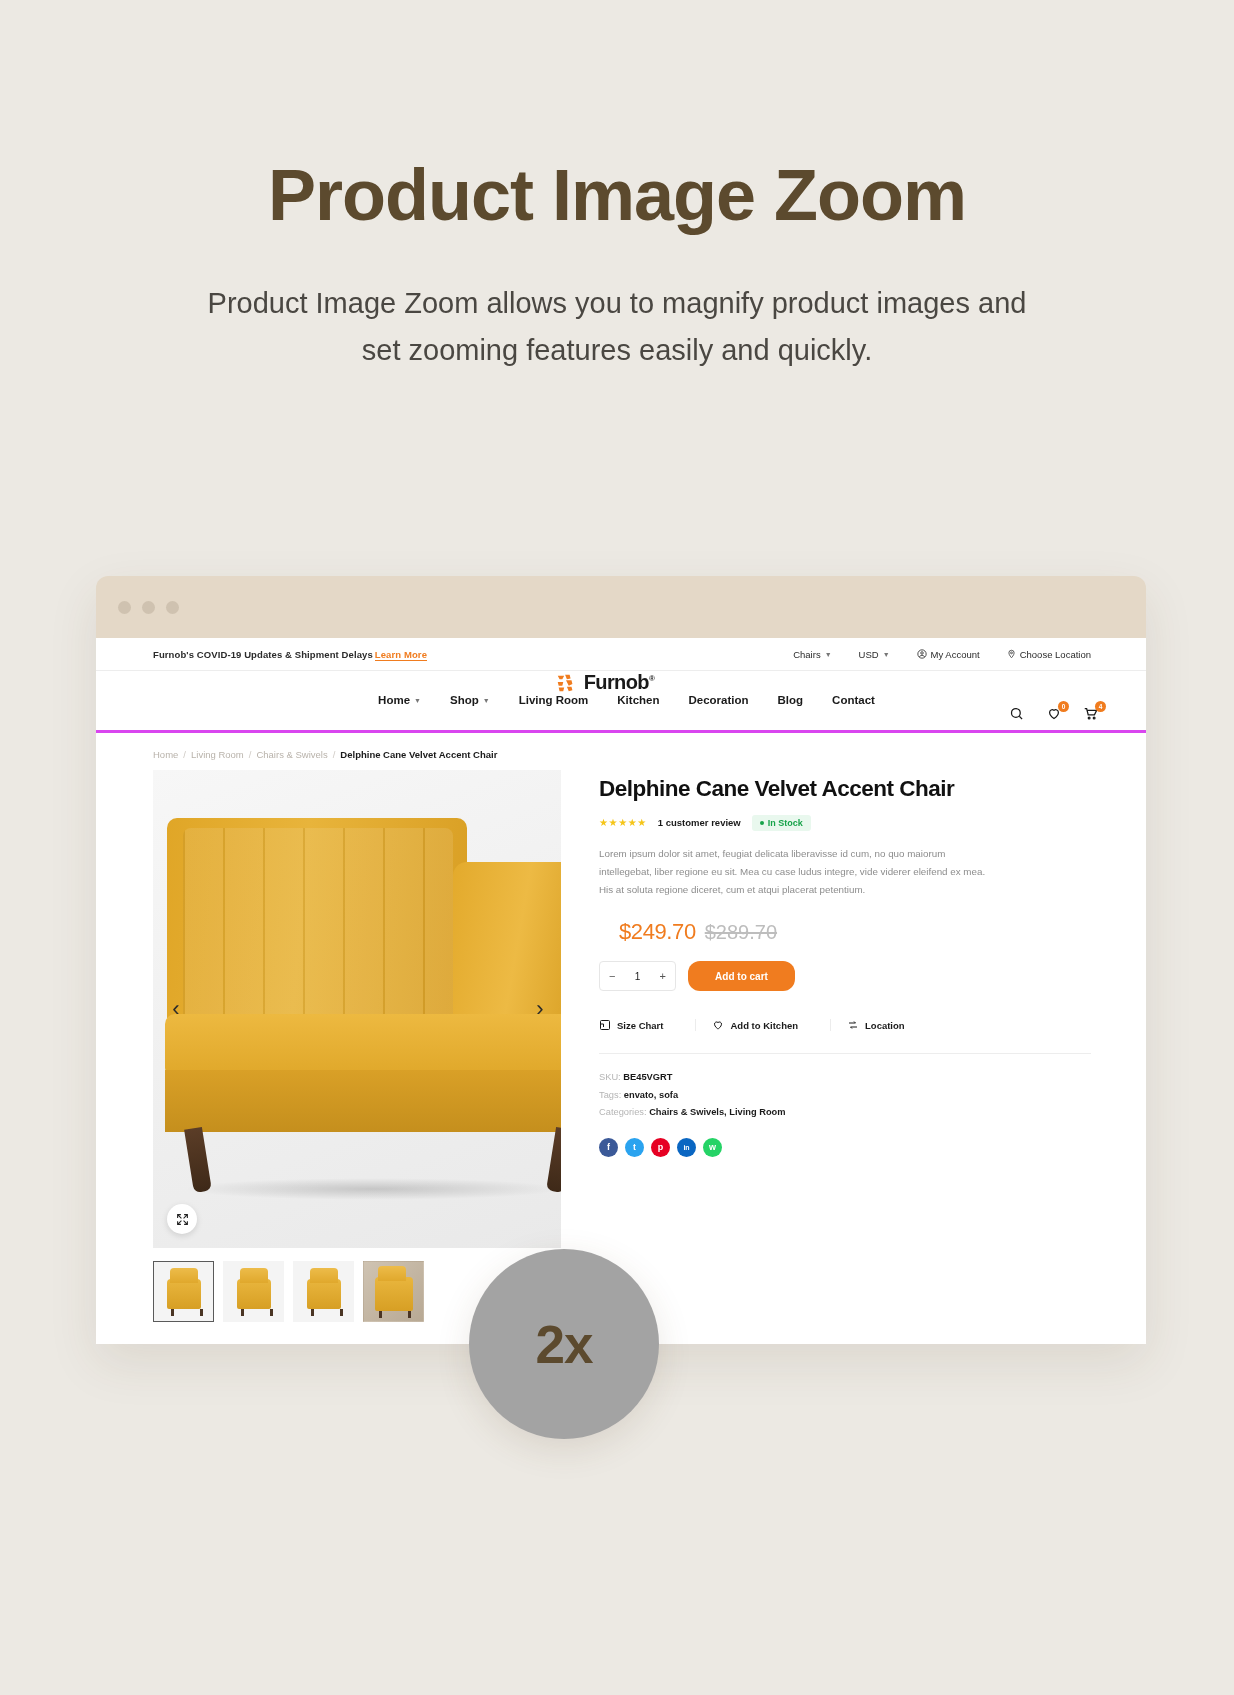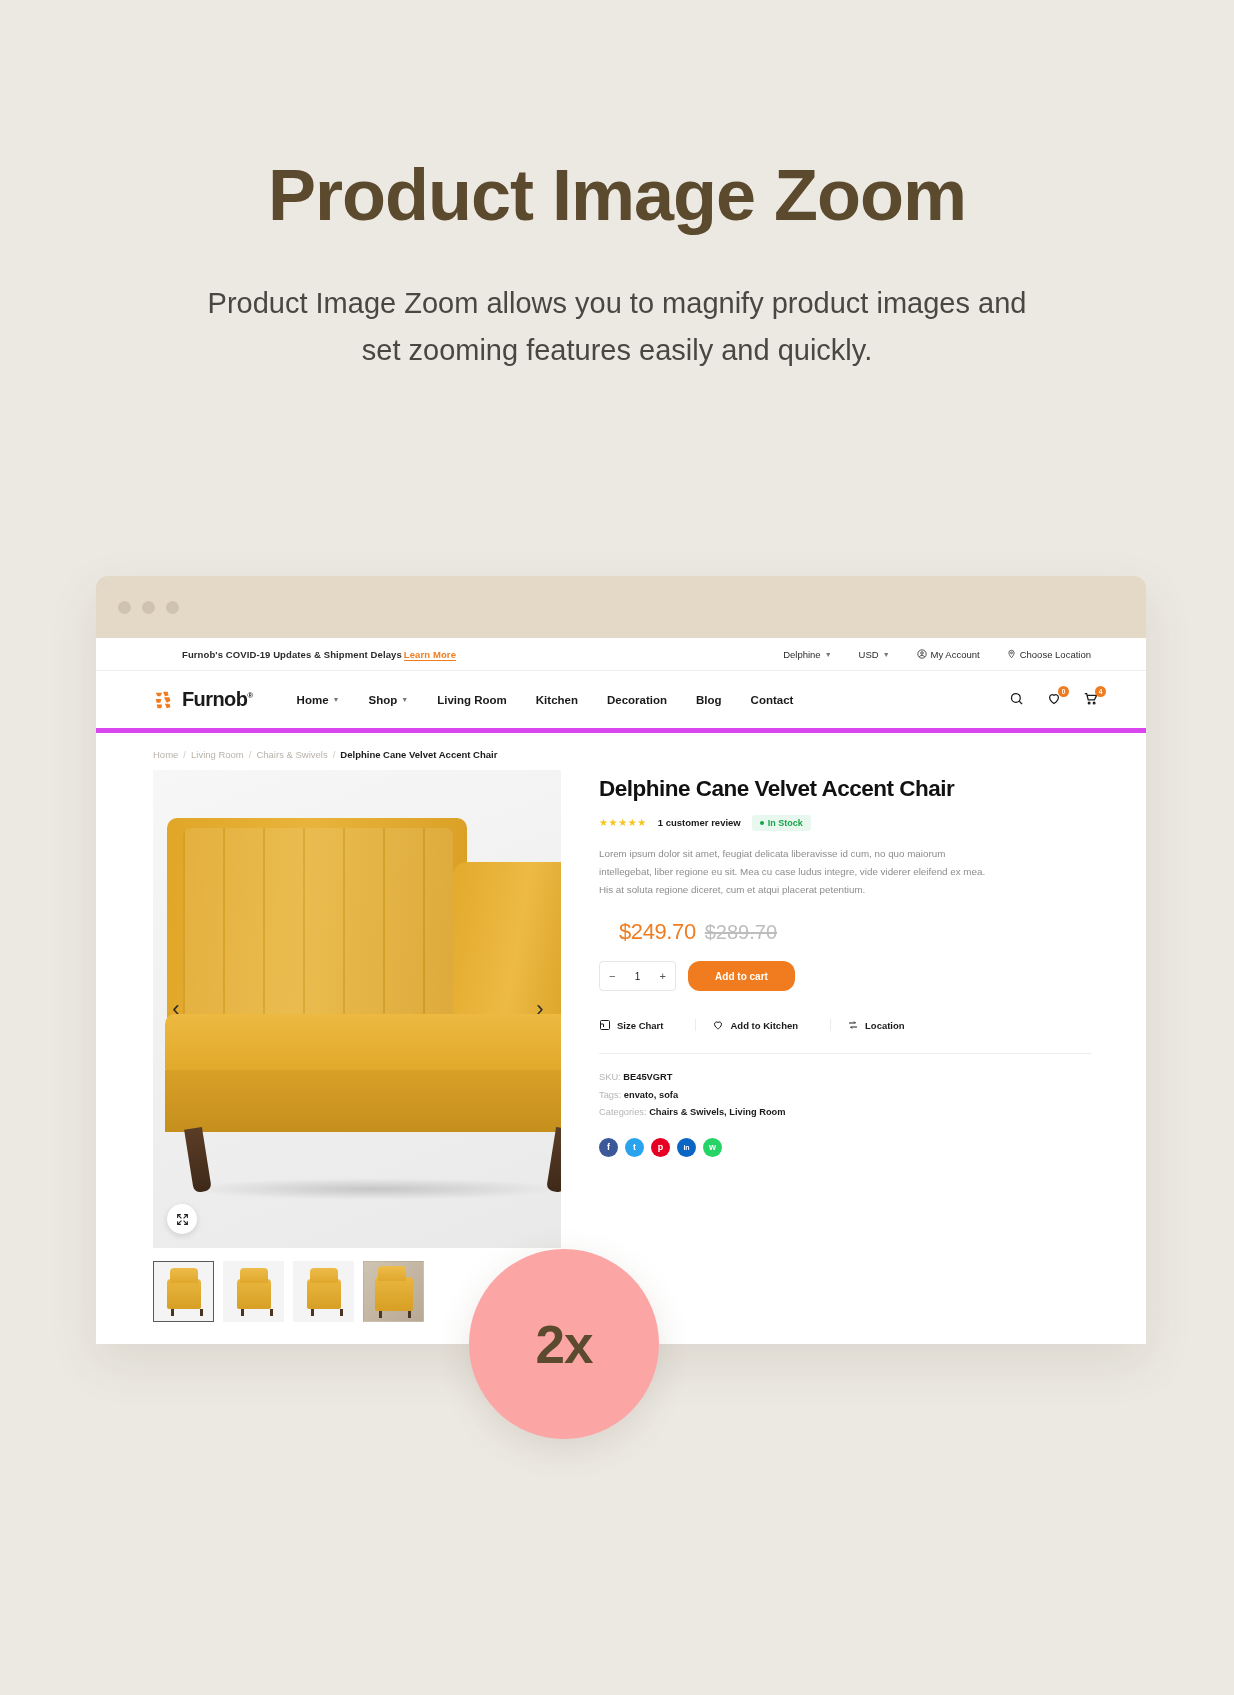--- a/index.html
+++ b/index.html
@@ -51,21 +51,21 @@
   .dot { width:13px; height:13px; border-radius:50%; background:#cfc2b0; }
 
   .site { background:#fff; height:706px; position:relative; }
 
   
   .topbar {
     height:33px;
     display:flex;
     align-items:center;
     justify-content:space-between;
-    padding:0 55px 0 86px;
+    padding:0 55px 0 57px;
     border-bottom:1px solid #ededed;
     font-size:9.5px;
     color:#2b2b2b;
   }
   .topbar .left { font-weight:bold; letter-spacing:.1px; }
   .topbar .learn {
     color:#f07c1f;
     font-weight:bold;
     border-bottom:1px solid #f07c1f;
     margin-left:2px;
@@ -73,21 +73,22 @@
   .topbar .right { display:flex; align-items:center; gap:27px; }
   .tb-item { display:flex; align-items:center; gap:4px; white-space:nowrap; }
   .caret { font-size:7px; color:#777; }
 
   
   .nav {
     height:62px;
     display:flex;
     align-items:center;
     padding:0 46px 0 57px;
-    border-bottom:5px solid #d946ef;
+    border-bottom:3px solid #d946ef;
+    flex-direction:column;
   }
   .logo { display:flex; align-items:center; gap:7px; margin-right:44px; }
   .logo-mark { width:22px; height:22px; position:relative; }
   .logo-text {
     font-size:20px; font-weight:bold; letter-spacing:-.6px; color:#1a1a1a;
   }
   .logo-reg { font-size:8px; vertical-align:super; color:#1a1a1a; }
   .menu { display:flex; align-items:center; gap:29px; }
   .menu-item {
     font-size:11.5px; font-weight:bold; color:#1a1a1a;
@@ -259,21 +260,21 @@
     display:flex; align-items:center; justify-content:center;
     color:#fff; font-size:9px; font-weight:bold;
   }
 
   
   .badge2x {
     position:absolute;
     left:469px; top:1249px;
     width:190px; height:190px;
     border-radius:50%;
-    background:#fca5a5;
+    background:#a3a3a3;
     box-shadow:0 10px 34px rgba(90,70,40,.13);
     display:flex; align-items:center; justify-content:center;
     font-size:53px; font-weight:bold; color:#5c4a2e;
     letter-spacing:-1px;
   }
 </style>
 </head>
 <body>
 
 <div class="hero">
@@ -290,21 +291,21 @@
   </div>
 
   <div class="site">
 
     <div class="topbar">
       <div class="left">
         <span>Furnob's COVID-19 Updates &amp; Shipment Delays</span><span class="learn">Learn More</span>
       </div>
       <div class="right">
         <div class="tb-item">
-          <span>Delphine</span>
+          <span>Chairs</span>
           <span class="caret">▼</span>
         </div>
         <div class="tb-item">
           <span>USD</span>
           <span class="caret">▼</span>
         </div>
         <div class="tb-item">
           <svg width="10" height="10" viewBox="0 0 24 24" fill="none" stroke="#2b2b2b" stroke-width="2">
             <circle cx="12" cy="12" r="10"></circle>
               <circle cx="12" cy="9.5" r="3"></circle>

